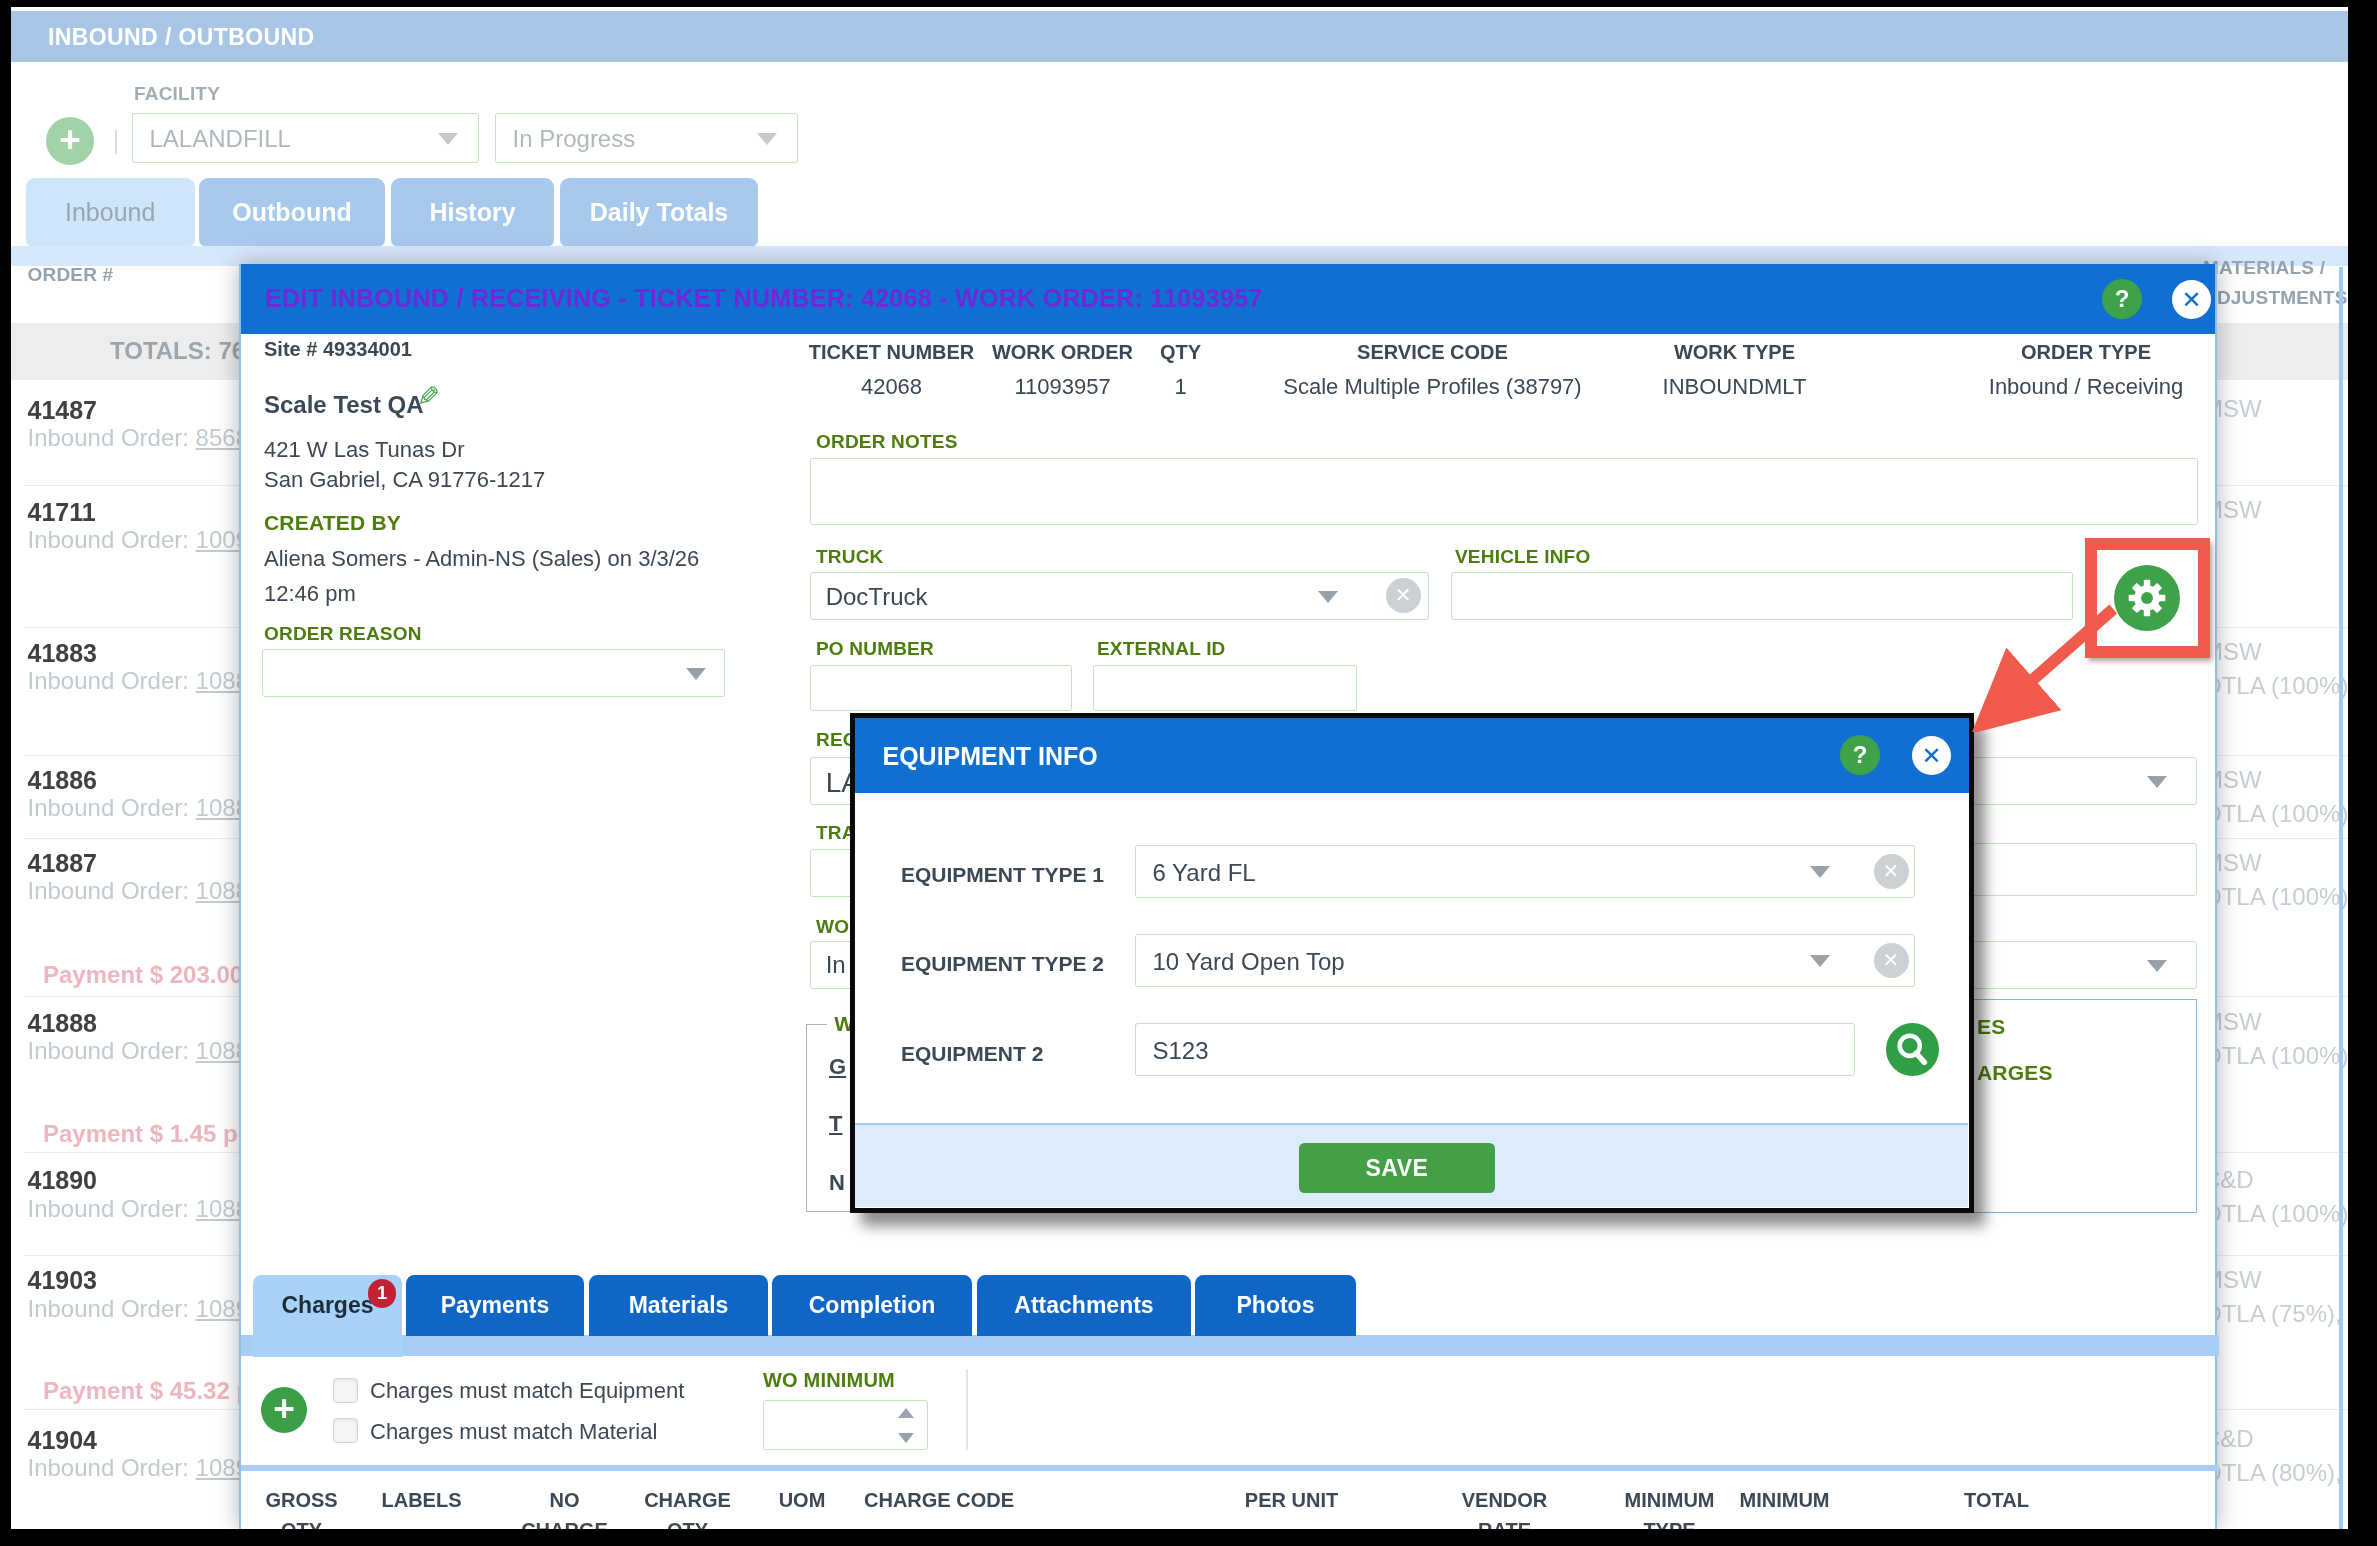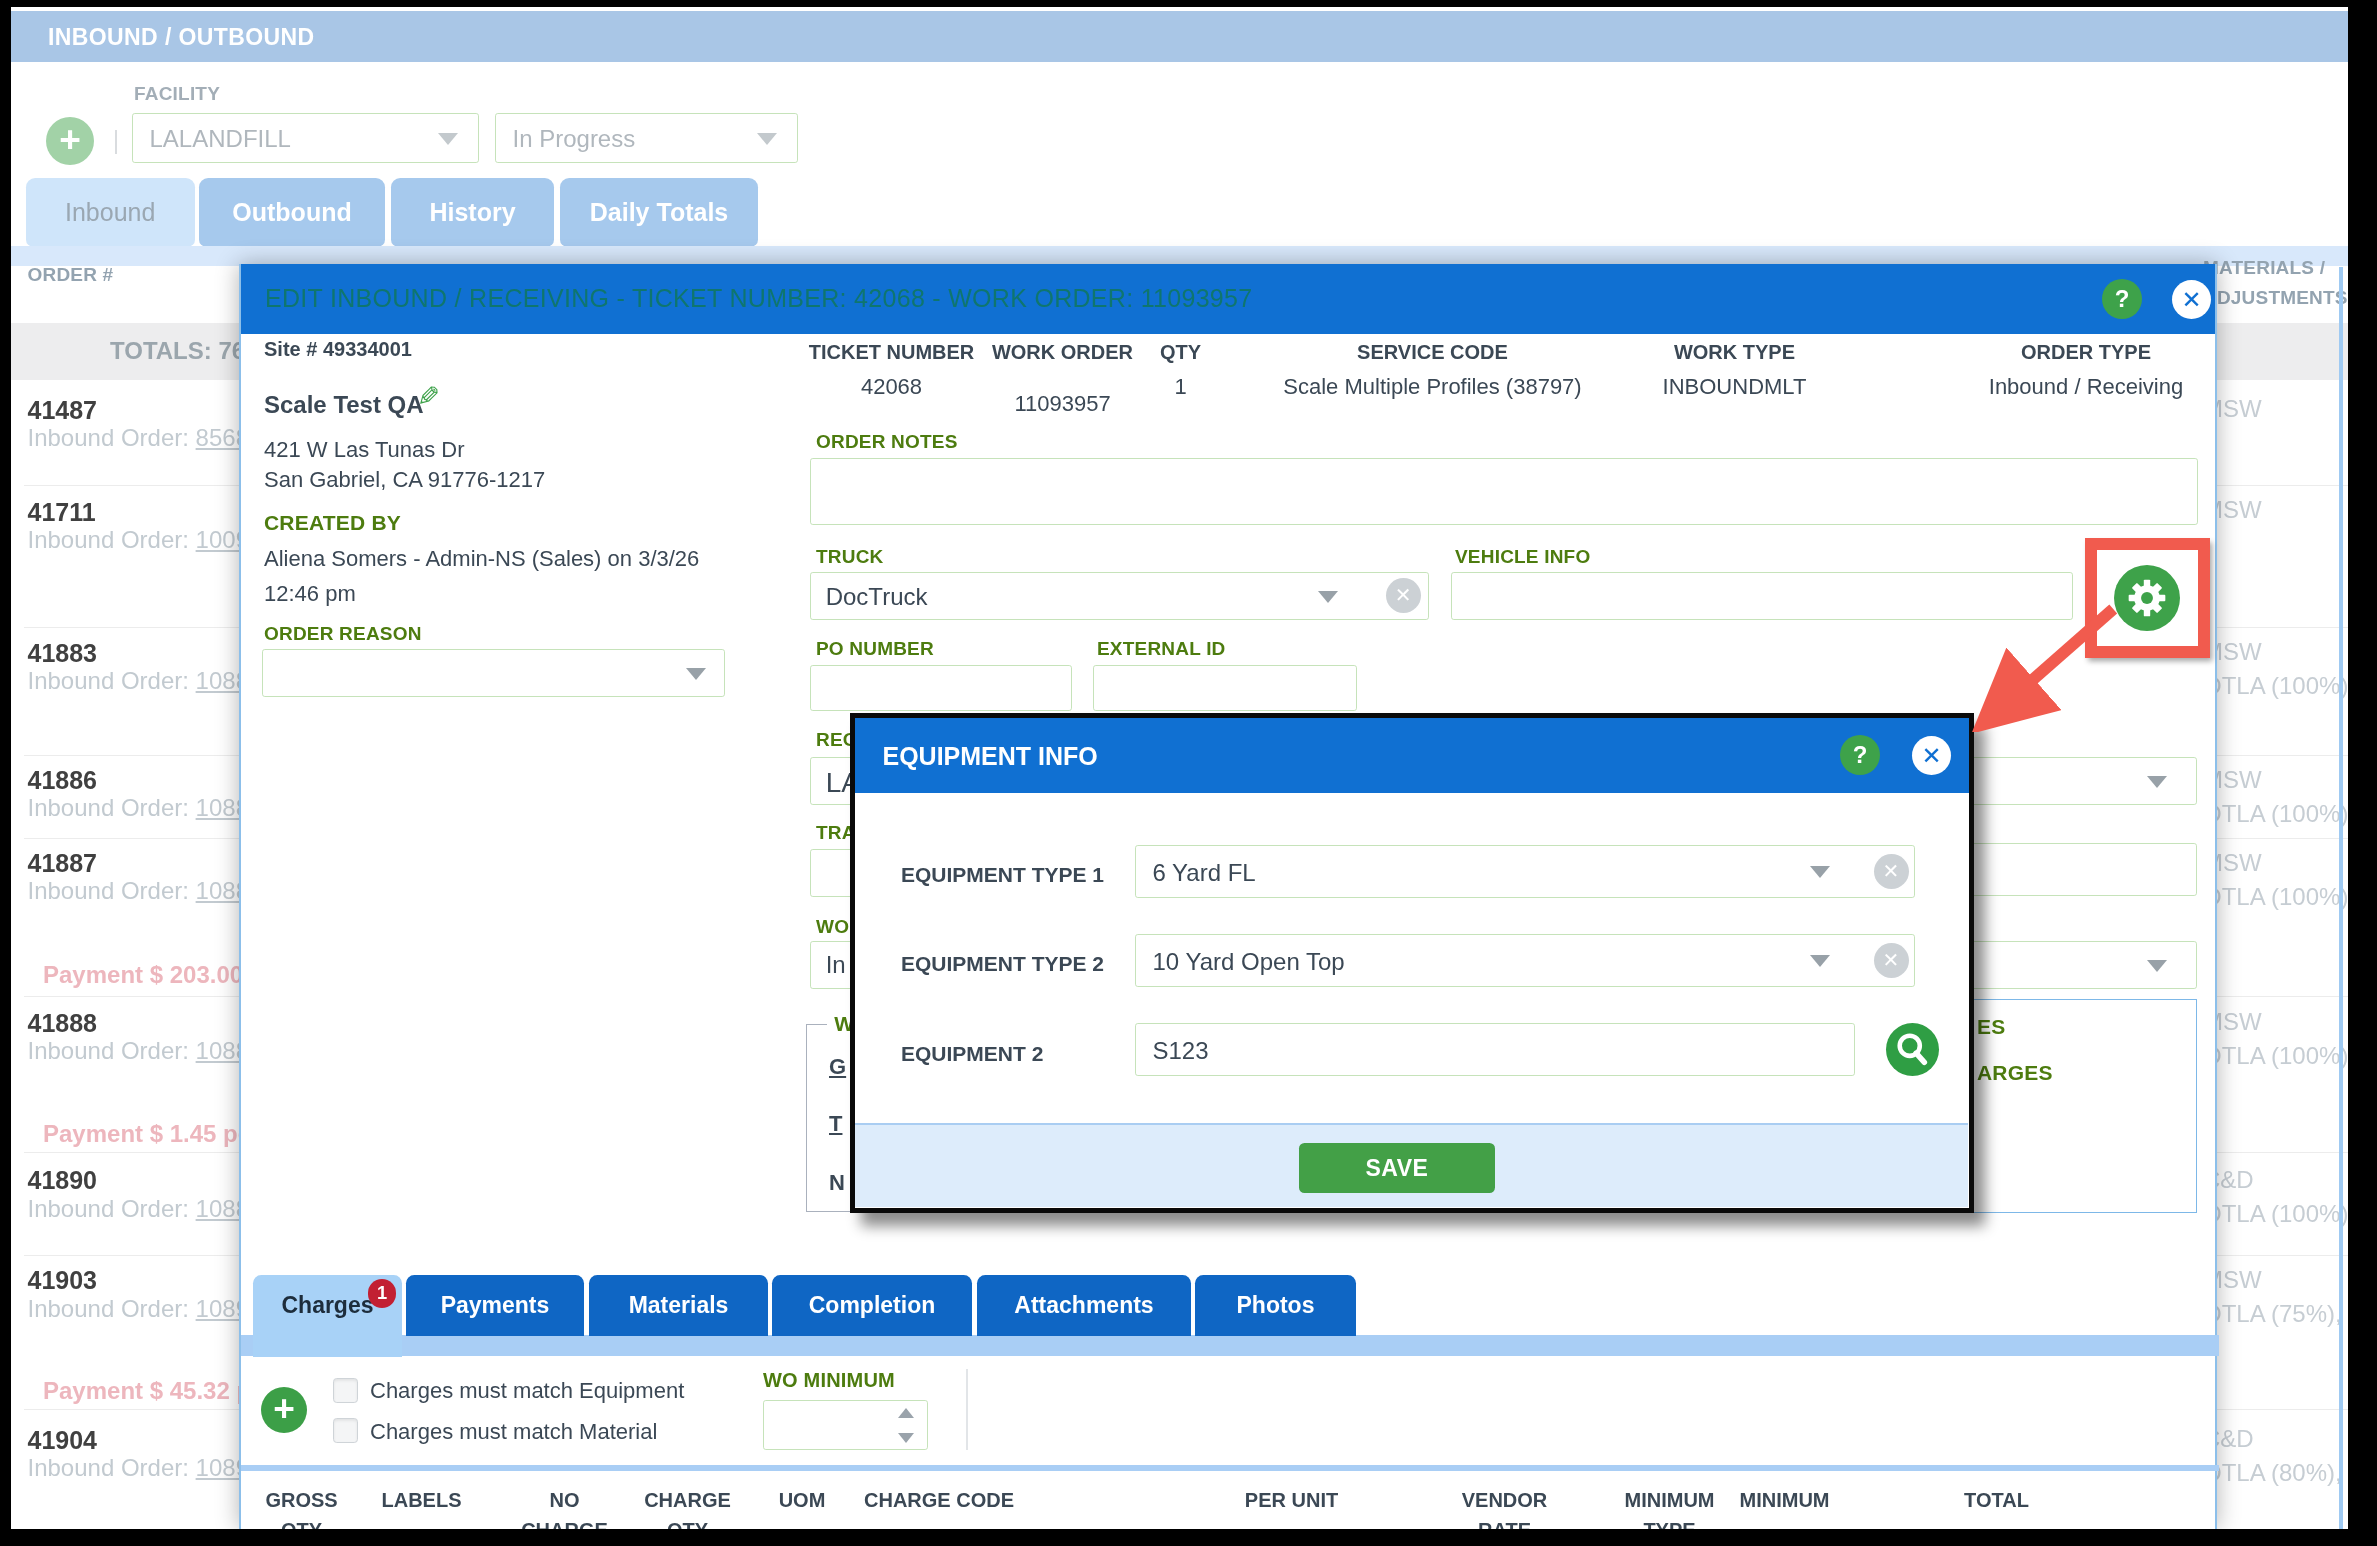--- a/index.html
+++ b/index.html
@@ -16,21 +16,21 @@
   .tab-top { position:absolute; top:171px; height:69px; border-radius:9.2px 9.2px 7.3px 7.3px; background:#a6c9ed; color:#fff; font-size:25px; font-weight:bold; text-align:center; }
   .tab-top span { display:inline-block; margin-top:20px; }
   .rowline { position:absolute; left:13px; width:2324px; height:0; border-top:1.8px solid #ececec; }
   .order-num { position:absolute; left:16.5px; font-size:25px; font-weight:bold; color:#404040; }
   .order-sub { position:absolute; left:16.5px; font-size:24px; color:#c2cad0; white-space:nowrap; }
   .order-sub .lk { text-decoration:underline; }
   .payment { position:absolute; left:32px; font-size:24px; font-weight:bold; color:#edb6bd; white-space:nowrap; }
   .matcell { position:absolute; left:2192px; width:156px; font-size:24px; color:#c6cdd3; line-height:34px; white-space:nowrap; }
   .modal { position:absolute; left:228px; top:257px; width:1978px; height:1265px; background:#fff; border-left:2.8px solid #8cbfea; border-right:2.8px solid #8cbfea; box-shadow:0 0 22px rgba(0,0,0,.3); }
   .modal-h { position:absolute; left:0; top:0; width:100%; height:70px; background:#1070d2; }
-  .modal-title { position:absolute; left:24px; top:20px; color:#0f766e; font-weight:normal; font-size:25px; letter-spacing:0.3px; }
+  .modal-title { position:absolute; left:24px; top:20px; color:#6d28d9; font-weight:bold; font-size:25px; letter-spacing:0.3px; }
   .help-disc { width:40px; height:40px; background:#3ea24a; color:#fff; font-size:24px; font-weight:bold; line-height:40px; }
   .close-disc { width:39px; height:39px; background:#fff; color:#1070d2; font-size:24px; font-weight:bold; line-height:39px; }
   .sumlbl { position:absolute; top:77px; font-weight:bold; font-size:20px; color:#3b4855; text-align:center; }
   .sumval { position:absolute; top:110px; font-size:22px; color:#3b4855; text-align:center; }
   .eq-modal { position:absolute; left:609px; top:449px; width:1124px; height:500px; background:#fff; border:5.5px solid #0a0a0a; box-shadow:11px 13px 13px rgba(0,0,0,.45); z-index:5; }
   .eq-h { position:absolute; left:0; top:0; width:100%; height:75px; background:#1070d2; }
   .eq-lbl { position:absolute; left:46px; font-weight:bold; font-size:21px; color:#3b4855; }
   .eq-dd { position:absolute; left:280px; width:780px; height:53px; }
   .eq-dd .txt { position:absolute; left:16.5px; top:13px; font-size:24px; color:#3b4855; }
   .btabs { position:absolute; top:1011px; height:61px; border-radius:8.3px 8.3px 0 0; background:#0f66c4; color:#fff; font-weight:bold; font-size:23px; text-align:center; z-index:3; }
@@ -157,21 +157,21 @@
     <div class="abs val" style="left:23px;top:282px;">Aliena Somers - Admin-NS (Sales) on 3/3/26</div>
     <div class="abs val" style="left:23px;top:317px;">12:46 pm</div>
     <div class="abs lbl" style="left:23px;top:359px;">ORDER REASON</div>
     <div class="abs inputbox" style="left:21px;top:385px;width:463px;height:48px;">
       <span class="dd-arrow" style="right:18.3px;top:17.4px;"></span>
     </div>
 
     <div class="sumlbl" style="left:559px;width:183px;">TICKET NUMBER</div>
     <div class="sumval" style="left:559px;width:183px;">42068</div>
     <div class="sumlbl" style="left:748px;width:147px;">WORK ORDER</div>
-    <div class="sumval" style="left:748px;width:147px;margin-top:17px;">11093957</div>
+    <div class="sumval" style="left:748px;width:147px;">11093957</div>
     <div class="sumlbl" style="left:903px;width:73px;">QTY</div>
     <div class="sumval" style="left:903px;width:73px;">1</div>
     <div class="sumlbl" style="left:1031px;width:321px;">SERVICE CODE</div>
     <div class="sumval" style="left:1031px;width:321px;">Scale Multiple Profiles (38797)</div>
     <div class="sumlbl" style="left:1402px;width:183px;">WORK TYPE</div>
     <div class="sumval" style="left:1402px;width:183px;">INBOUNDMLT</div>
     <div class="sumlbl" style="left:1726px;width:238px;">ORDER TYPE</div>
     <div class="sumval" style="left:1726px;width:238px;">Inbound / Receiving</div>
 
     <div class="abs lbl" style="left:575px;top:167px;">ORDER NOTES</div>

